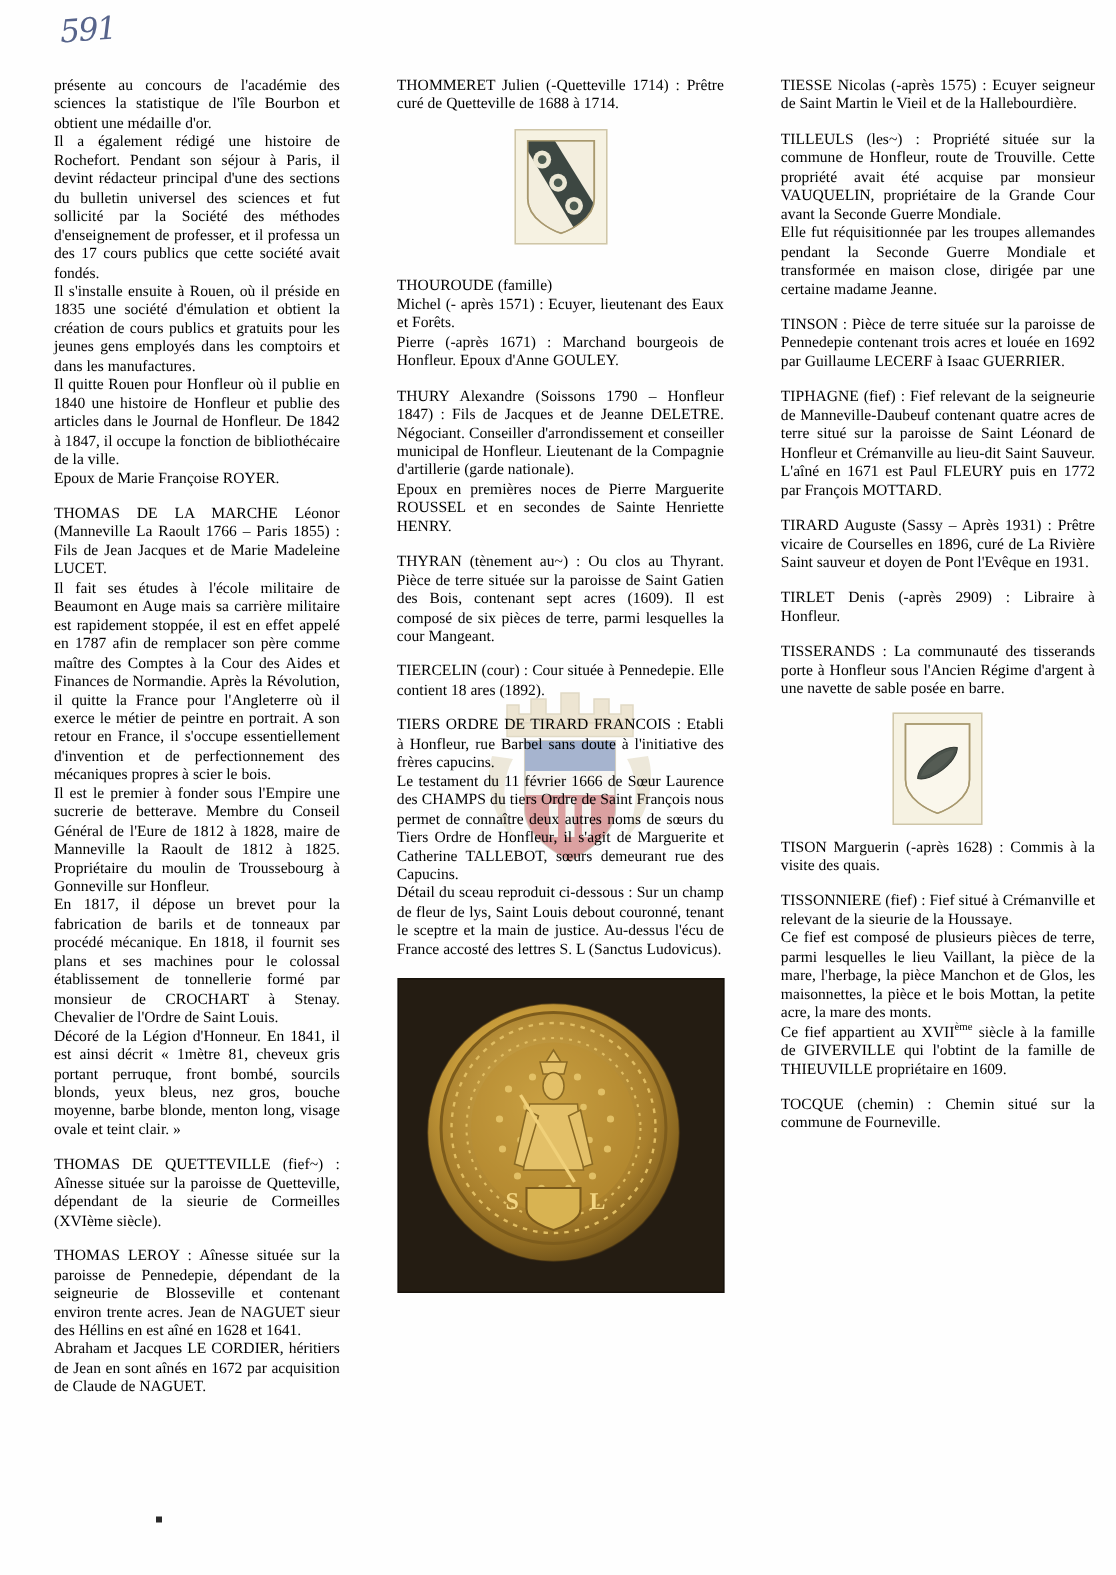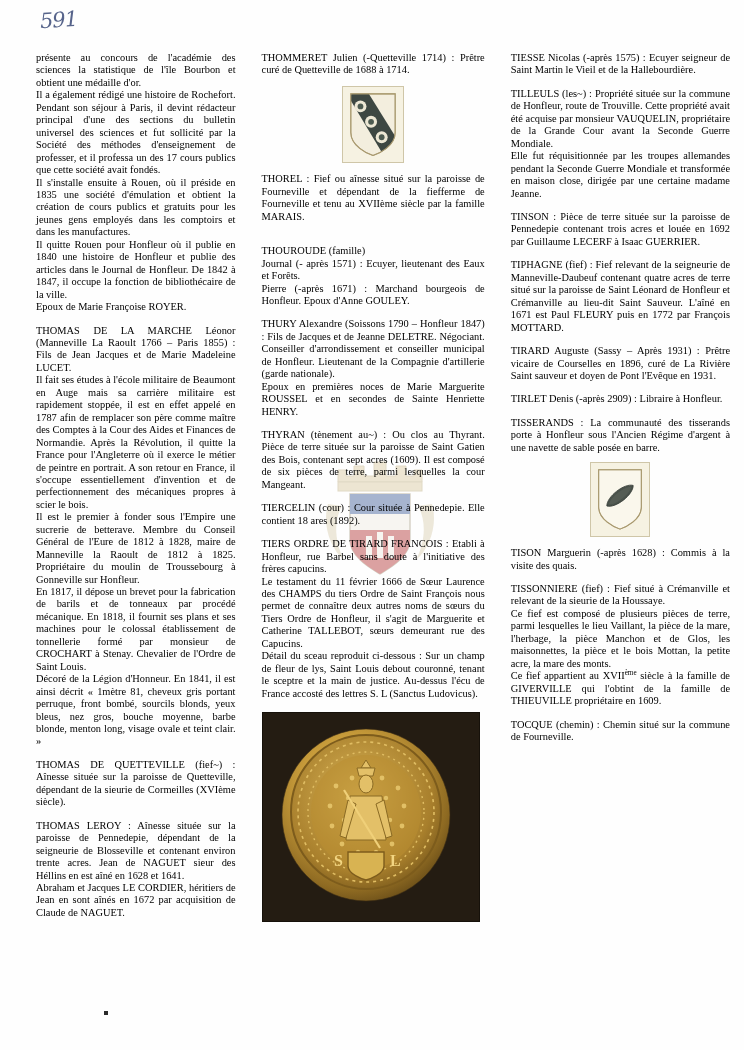--- a/index.html
+++ b/index.html
@@ -50,21 +50,21 @@
     opacity: .42;
     pointer-events: none;
   }
 
   
   #cols {
     position: absolute;
     left: 0; top: 52px;
     width: 744px;
     display: flex;
-    gap: 4px;
+    gap: 16px;
   }
   .col {
     width: 248px;
     padding: 0 14px;
   }
   .col1 { padding-left: 36px; padding-right: 10px; width: 248px; }
   .col2 { padding-left: 12px; padding-right: 10px; width: 248px; }
   .col3 { padding-left: 12px; width: 248px; }
 
   p.tx {
@@ -200,43 +200,38 @@
                 <circle cx="26" cy="33" r="3.0" fill="#4c5a50"></circle>
                 <circle cx="37" cy="49" r="6.2" fill="#ece7d4"></circle>
                 <circle cx="37" cy="49" r="3.0" fill="#4c5a50"></circle>
               </g>
             </g>
             <path d="M5 4 H51 V44 C51 58 34 66 28 68 C22 66 5 58 5 44 Z" fill="none" stroke="#a8996f" stroke-width="1.1"></path>
           </svg>
         </div>
       </div>
 
-      <p class="tx">
-        <b class="hd">THOREL</b>
-        <b class="hd">:</b>
-        <span>Fief ou aînesse situé sur la paroisse de Fourneville et dépendant de la fiefferme de Fourneville et tenu au XVIIème siècle par la famille MARAIS.</span>
-      </p>
 
       <p class="tx nj gap-s">
         <b class="hd">THOUROUDE</b>
         <b class="hd">(famille)</b>
       </p>
       <p class="tx">
-        <b class="hd">Journal</b><span> (- après 1571) : Ecuyer, lieutenant des Eaux et Forêts.</span>
+        <b class="hd">Michel</b><span> (- après 1571) : Ecuyer, lieutenant des Eaux et Forêts.</span>
       </p>
       <p class="tx">
         <b class="hd">Pierre</b><span> (-après 1671) : Marchand bourgeois de Honfleur. Epoux d'Anne GOULEY.</span>
       </p>
 
       <p class="tx gap">
         <b class="hd">THURY</b>
         <b class="hd">Alexandre (Soissons 1790 – Honfleur 1847) :</b>
         <span>Fils de Jacques et de Jeanne DELETRE.  Négociant.  Conseiller d'arrondissement et conseiller municipal de Honfleur.  Lieutenant  de  la  Compagnie d'artillerie (garde nationale).</span>
       </p>
-      <p class="tx">Epoux en premières noces de Marie Marguerite ROUSSEL et en secondes de Sainte Henriette HENRY.</p>
+      <p class="tx">Epoux en premières noces de Pierre Marguerite ROUSSEL et en secondes de Sainte Henriette HENRY.</p>
 
       <p class="tx gap">
         <b class="hd">THYRAN (tènement au~)</b>
         <b class="hd">:</b>
         <span>Ou clos au Thyrant. Pièce de terre située sur la paroisse de Saint Gatien des Bois, contenant sept acres (1609). Il est composé de six pièces de terre, parmi lesquelles la cour Mangeant.</span>
       </p>
 
       <p class="tx gap">
         <b class="hd">TIERCELIN</b>
         <b class="hd">(cour) :</b>

